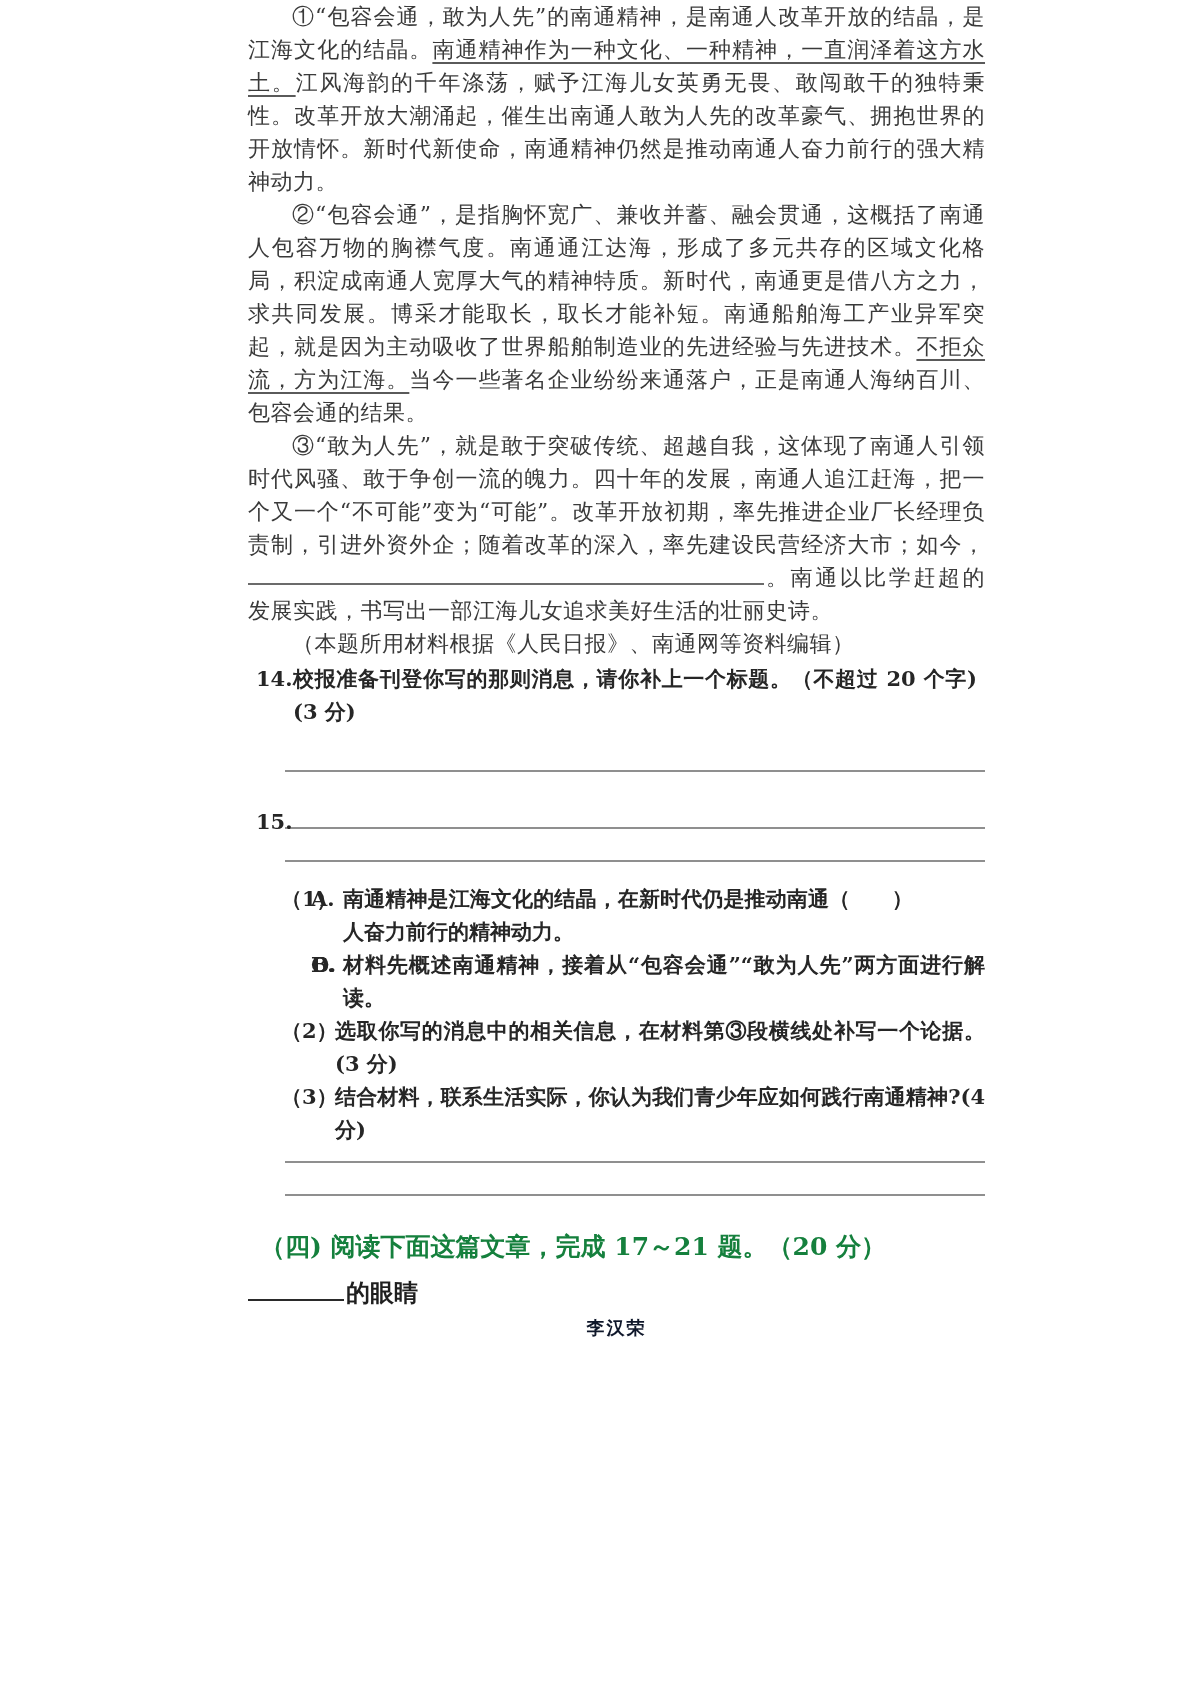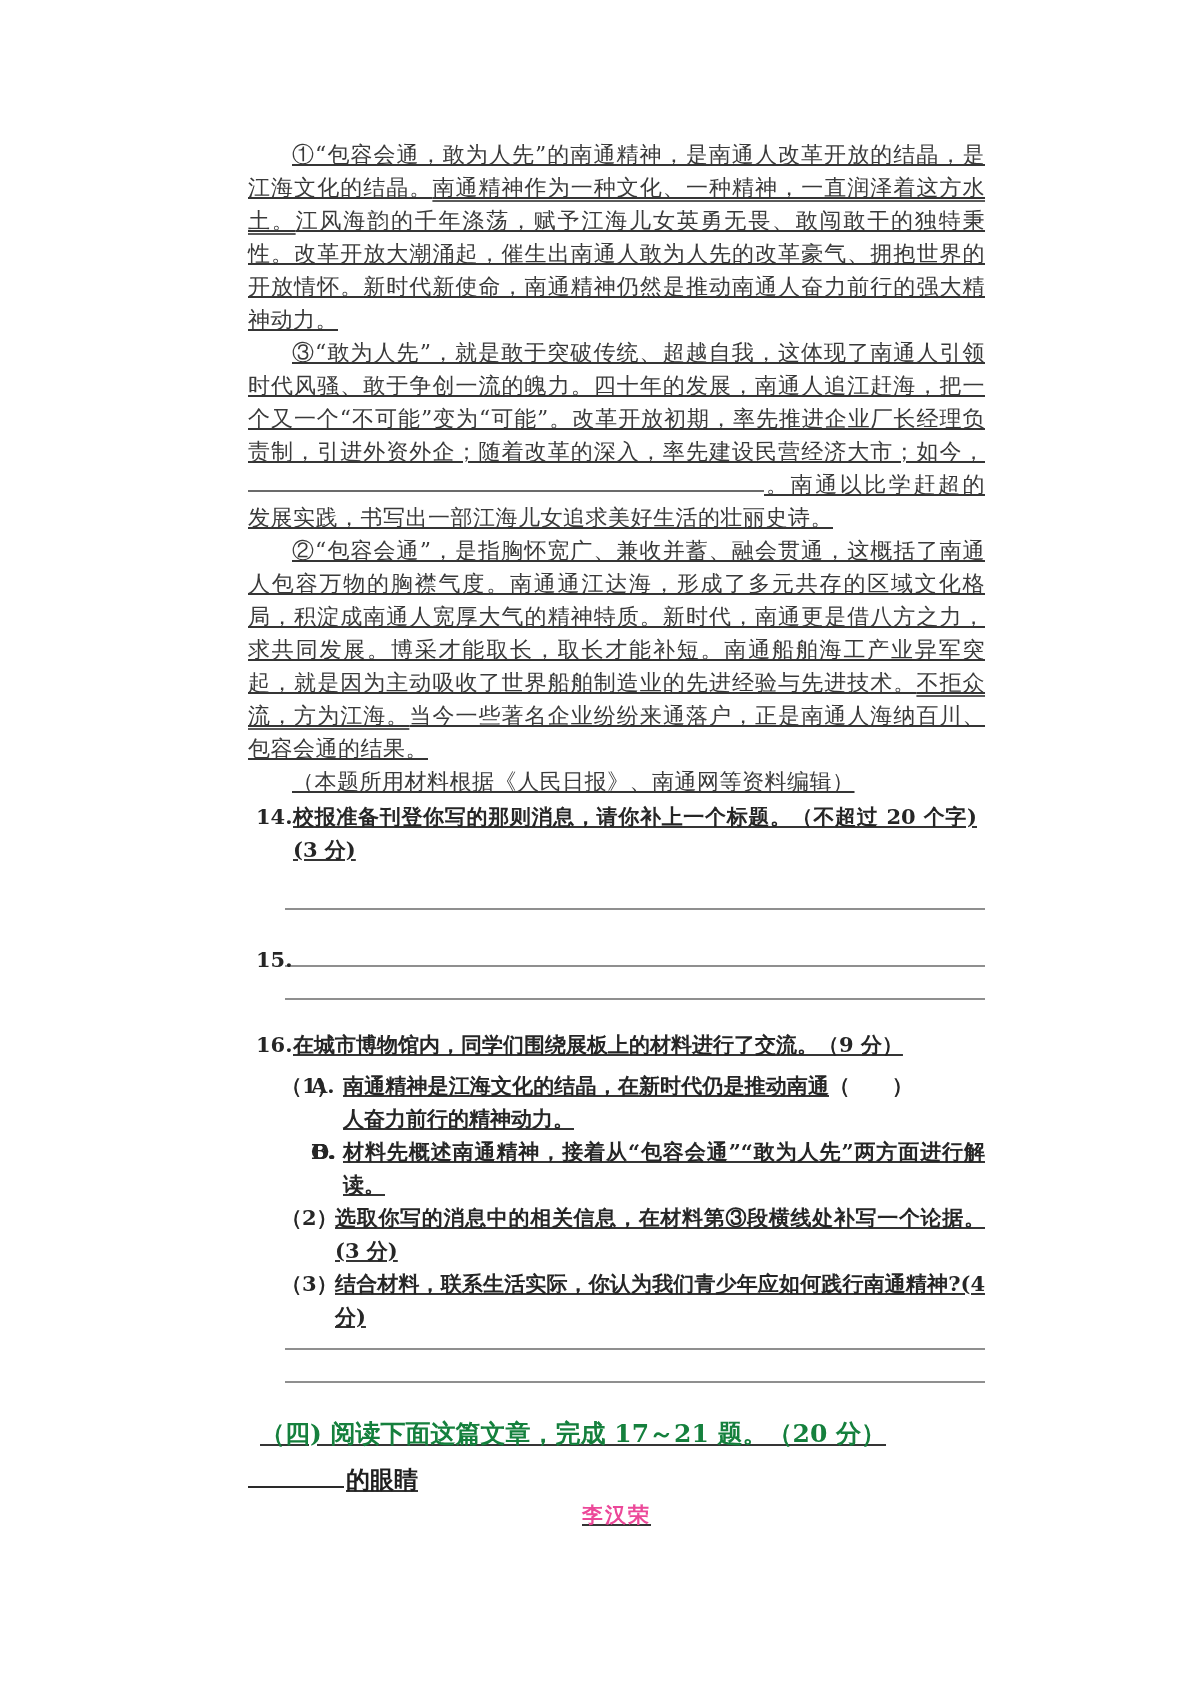--- a/index.html
+++ b/index.html
@@ -11,23 +11,21 @@
     width: 1200px;
     height: 1698px;
     overflow: hidden;
     font-family: "DejaVu Serif", "Liberation Serif", serif;
     color: #353535;
   }
   .page {
     position: relative;
     width: 737px;
     margin-left: 248px;
-    padding-top: 138px;
     box-sizing: content-box;
-    text-decoration: underline;
   }
   
   .material p {
     margin: 0;
     font-size: 22px;
     line-height: 33px;
     text-align: justify;
     text-indent: 2em;
     color: #3a3a3a;
     letter-spacing: 0.5px;
@@ -110,58 +108,55 @@
     display: inline-block;
     width: 96px;
     height: 0.85em;
     border-bottom: 2.5px solid #2a2a2a;
     vertical-align: baseline;
     margin-right: 2px;
   }
   .article-author {
     margin: 2px 0 0 0;
     text-align: center;
-    font-size: 21px;
+    font-size: 18px;
     line-height: 30px;
-    color: #ec4899;
+    color: #0f172a;
     letter-spacing: 2px;
   }
 </style>
 </head>
 <body>
 
 <div class="page">
 
   <div class="material">
     <p><span>①“包容会通，敢为人先”的南通精神，是南通人改革开放的结晶，是江海文化的结晶。</span><span class="u-seg">南通精神作为一种文化、一种精神，一直润泽着这方水土。</span><span>江风海韵的千年涤荡，赋予江海儿女英勇无畏、敢闯敢干的独特秉性。改革开放大潮涌起，催生出南通人敢为人先的改革豪气、拥抱世界的开放情怀。新时代新使命，南通精神仍然是推动南通人奋力前行的强大精神动力。</span></p>
+    <p><span>②“包容会通”，是指胸怀宽广、兼收并蓄、融会贯通，这概括了南通人包容万物的胸襟气度。南通通江达海，形成了多元共存的区域文化格局，积淀成南通人宽厚大气的精神特质。新时代，南通更是借八方之力，求共同发展。博采才能取长，取长才能补短。南通船舶海工产业异军突起，就是因为主动吸收了世界船舶制造业的先进经验与先进技术。</span><span class="u-seg">不拒众流，方为江海。</span><span>当今一些著名企业纷纷来通落户，正是南通人海纳百川、包容会通的结果。</span></p>
     <p><span>③“敢为人先”，就是敢于突破传统、超越自我，这体现了南通人引领时代风骚、敢于争创一流的魄力。四十年的发展，南通人追江赶海，把一个又一个“不可能”变为“可能”。改革开放初期，率先推进企业厂长经理负责制，引进外资外企；随着改革的深入，率先建设民营经济大市；如今，</span><span class="blank b1"></span><span class="blank b2"></span><span>。南通以比学赶超的发展实践，书写出一部江海儿女追求美好生活的壮丽史诗。</span></p>
-    <p><span>②“包容会通”，是指胸怀宽广、兼收并蓄、融会贯通，这概括了南通人包容万物的胸襟气度。南通通江达海，形成了多元共存的区域文化格局，积淀成南通人宽厚大气的精神特质。新时代，南通更是借八方之力，求共同发展。博采才能取长，取长才能补短。南通船舶海工产业异军突起，就是因为主动吸收了世界船舶制造业的先进经验与先进技术。</span><span class="u-seg">不拒众流，方为江海。</span><span>当今一些著名企业纷纷来通落户，正是南通人海纳百川、包容会通的结果。</span></p>
     <p class="source-note">（本题所用材料根据《人民日报》、南通网等资料编辑）</p>
   </div>
 
   <div class="qsec">
 
     <p class="q" style="margin-top:2px;">
       <span class="qnum">14.</span><span>校报准备刊登你写的那则消息，请你补上一个标题。（不超过 20 个字)(3 分)</span>
     </p>
     <div class="ans-line ml-42"></div>
 
     <div class="gap-25"></div>
 
     <p class="q">
       <span class="qnum">15.</span>
     </p>
     <div class="ans-line ml-30"></div>
     <div class="ans-line ml-31"></div>
 
     <div class="gap-20"></div>
 
-    <p class="q">
-      <span class="qnum">16.</span><span>在城市博物馆内，同学们围绕展板上的材料进行了交流。（9 分）</span>
-    </p>
 
     <p class="sub">
       <span class="qnum">（1）</span><span class="answer-bracket">（　　）</span>
     </p>
 
     <p class="opt">
       <span class="qnum">A.</span><span>南通精神是江海文化的结晶，在新时代仍是推动南通人奋力前行的精神动力。</span>
     </p>
     <p class="opt">
       <span class="qnum">B.</span>

